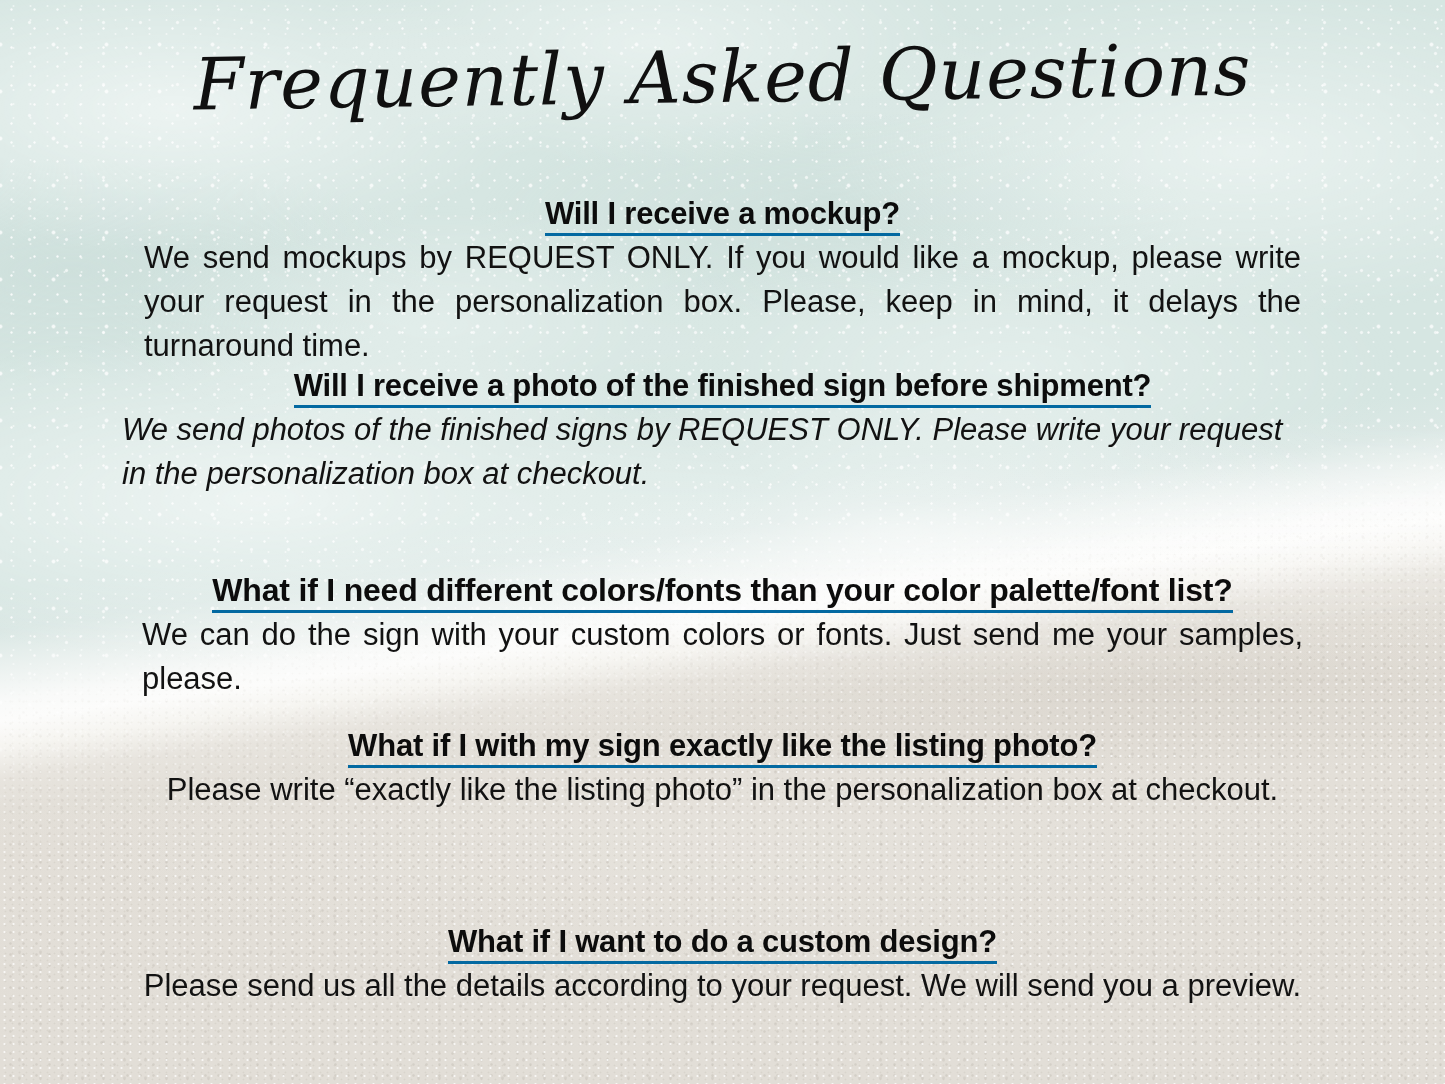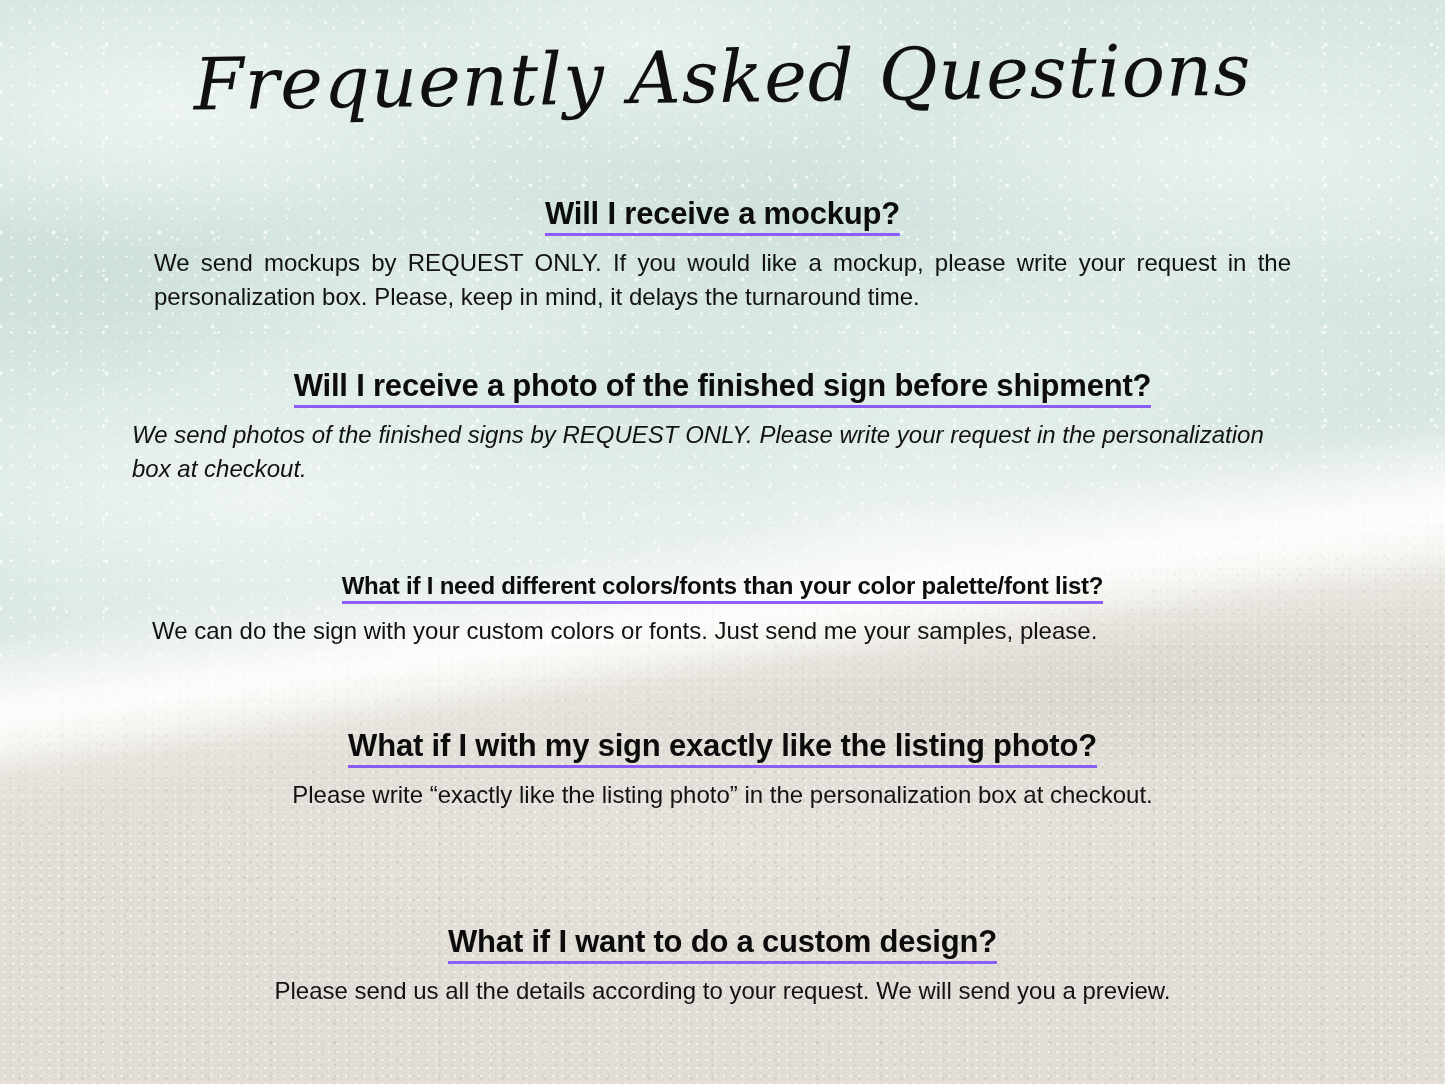--- a/index.html
+++ b/index.html
@@ -139,45 +139,45 @@
     text-align: center;
     font-family: "Liberation Sans", sans-serif;
     font-weight: bold;
     font-size: 31px;
     line-height: 1.16;
     color: #0c0c0c;
     letter-spacing: -0.2px;
     margin: 0 0 4px 0;
   }
   .q span.u {
-    border-bottom: 3px solid #8b5cf6;
+    border-bottom: 3px solid #0369a1;
     padding-bottom: 2px;
   }
 
   .a {
     font-family: "Liberation Sans", sans-serif;
     font-weight: 400;
-    font-size: 24px;
+    font-size: 31px;
     line-height: 1.42;
     color: #121212;
-    margin: 14px;
+    margin: 4px;
     padding: 0 30px 0 30px;
   }
   .a.justify  { text-align: justify; }
   .a.center   { text-align: center; }
   .a.left     { text-align: left; font-style: italic; }
 
   
   #sec-1 { top: 196px; }
   #sec-2 { top: 368px; }
   #sec-3 { top: 572px; }
   #sec-4 { top: 728px; }
   #sec-5 { top: 924px; }
 
-  #sec-3 .q { font-size: 24px; }
+  #sec-3 .q { font-size: 32px; }
   #sec-3 .a { padding-left: 28px; padding-right: 28px; }
   #sec-2 .a { padding-left: 8px; padding-right: 30px; }
   #sec-4 .a, #sec-5 .a { padding-left: 0; padding-right: 0; }
 </style>
 </head>
 <body>
 
 <div id="page">
 
   <div class="bg-layer bg-sand"></div>

